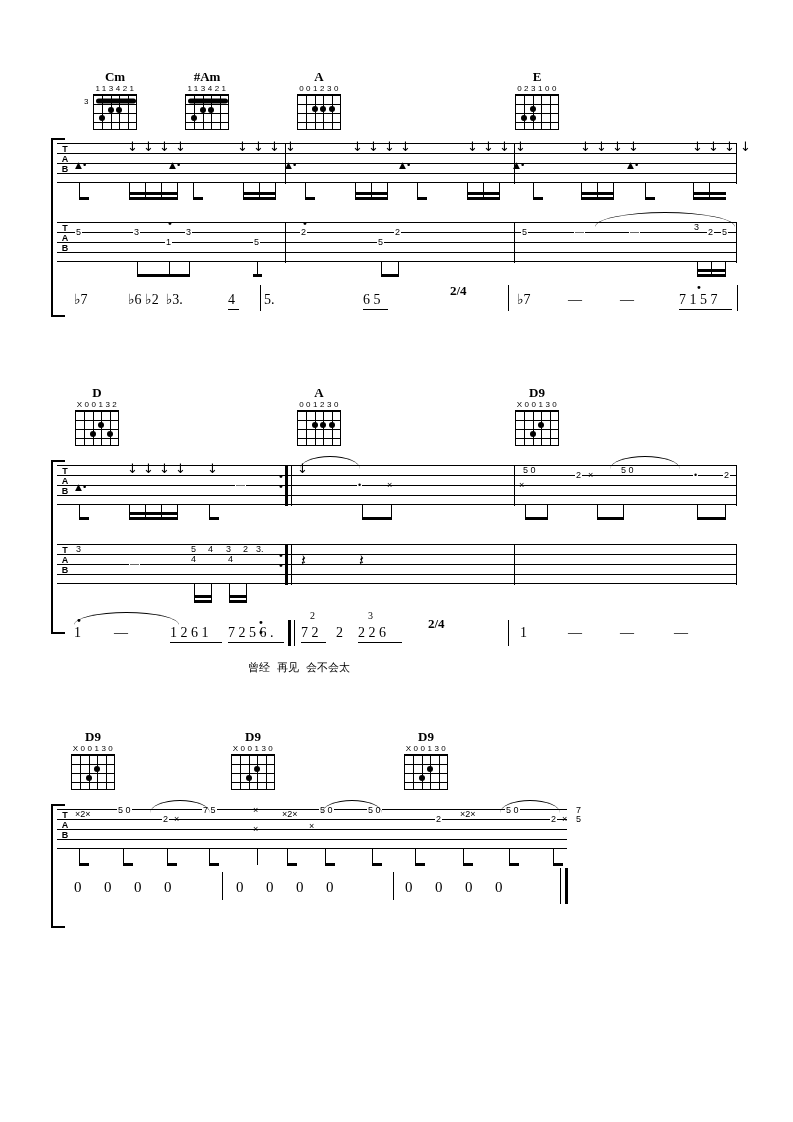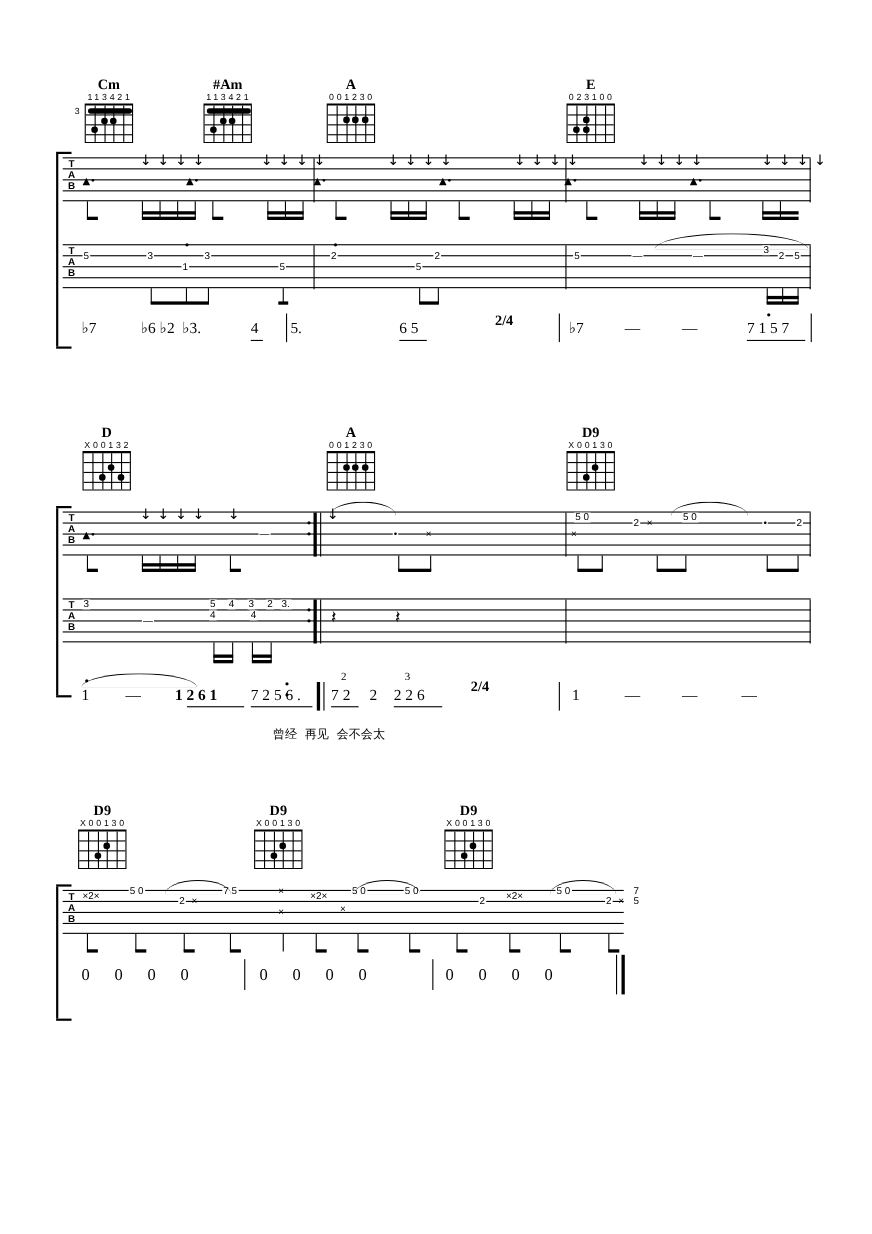--- a/index.html
+++ b/index.html
@@ -199,21 +199,21 @@
     line-height: 9px;
   }
 </style>
 </head>
 <body>
 
 <div class="page">
 
   <div class="sysblock" style="left:0;top:0;width:793px;height:340px;">
 
-    <div class="chord" style="left:68px;top:70px;">
+    <div class="chord" style="left:84px;top:70px;">
       <div class="cname">Cm</div>
       <div class="fingers">113421</div>
       <div class="grid">
         <div class="v" style="left:8px;"></div>
           <div class="v" style="left:17px;"></div>
         <div class="v" style="left:25px;"></div>
           <div class="v" style="left:34px;"></div>
         <div class="h" style="top:8px;"></div>
           <div class="h" style="top:17px;"></div>
           <div class="h" style="top:26px;"></div>
@@ -583,21 +583,21 @@
       <div class="stem" style="left:172px;top:0;height:18px;"></div>
       <div class="stem" style="left:189px;top:0;height:18px;"></div>
       <div class="beam" style="left:172px;top:16px;width:18px;"></div>
       <div class="beam" style="left:172px;top:11px;width:18px;"></div>
     </div>
 
     <div class="slur" style="left:74px;top:234px;width:105px;height:12px;"></div>
     <div class="numline" style="left:74px;top:247px;">1</div>
     <div class="dots" style="left:76px;top:238px;">•</div>
     <div class="numline" style="left:114px;top:247px;">—</div>
-    <div class="numline" style="left:159px;top:247px;font-weight:bold;">1 2 6 1</div>
+    <div class="numline" style="left:170px;top:247px;">1 2 6 1</div>
     <div class="underline1" style="left:170px;top:264px;width:52px;"></div>
     <div class="numline" style="left:228px;top:247px;">7 2 5 6 .</div>
     <div class="underline1" style="left:228px;top:264px;width:56px;"></div>
     <div class="dots" style="left:258px;top:240px;">•<br>•</div>
     <div class="thickbar" style="left:288px;top:242px;height:26px;"></div>
     <div class="bar" style="left:294px;top:242px;height:26px;"></div>
     <div class="tuplet" style="left:310px;top:232px;">2</div>
     <div class="numline" style="left:301px;top:247px;">7 2</div>
     <div class="underline1" style="left:301px;top:264px;width:25px;"></div>
     <div class="numline" style="left:336px;top:247px;">2</div>

